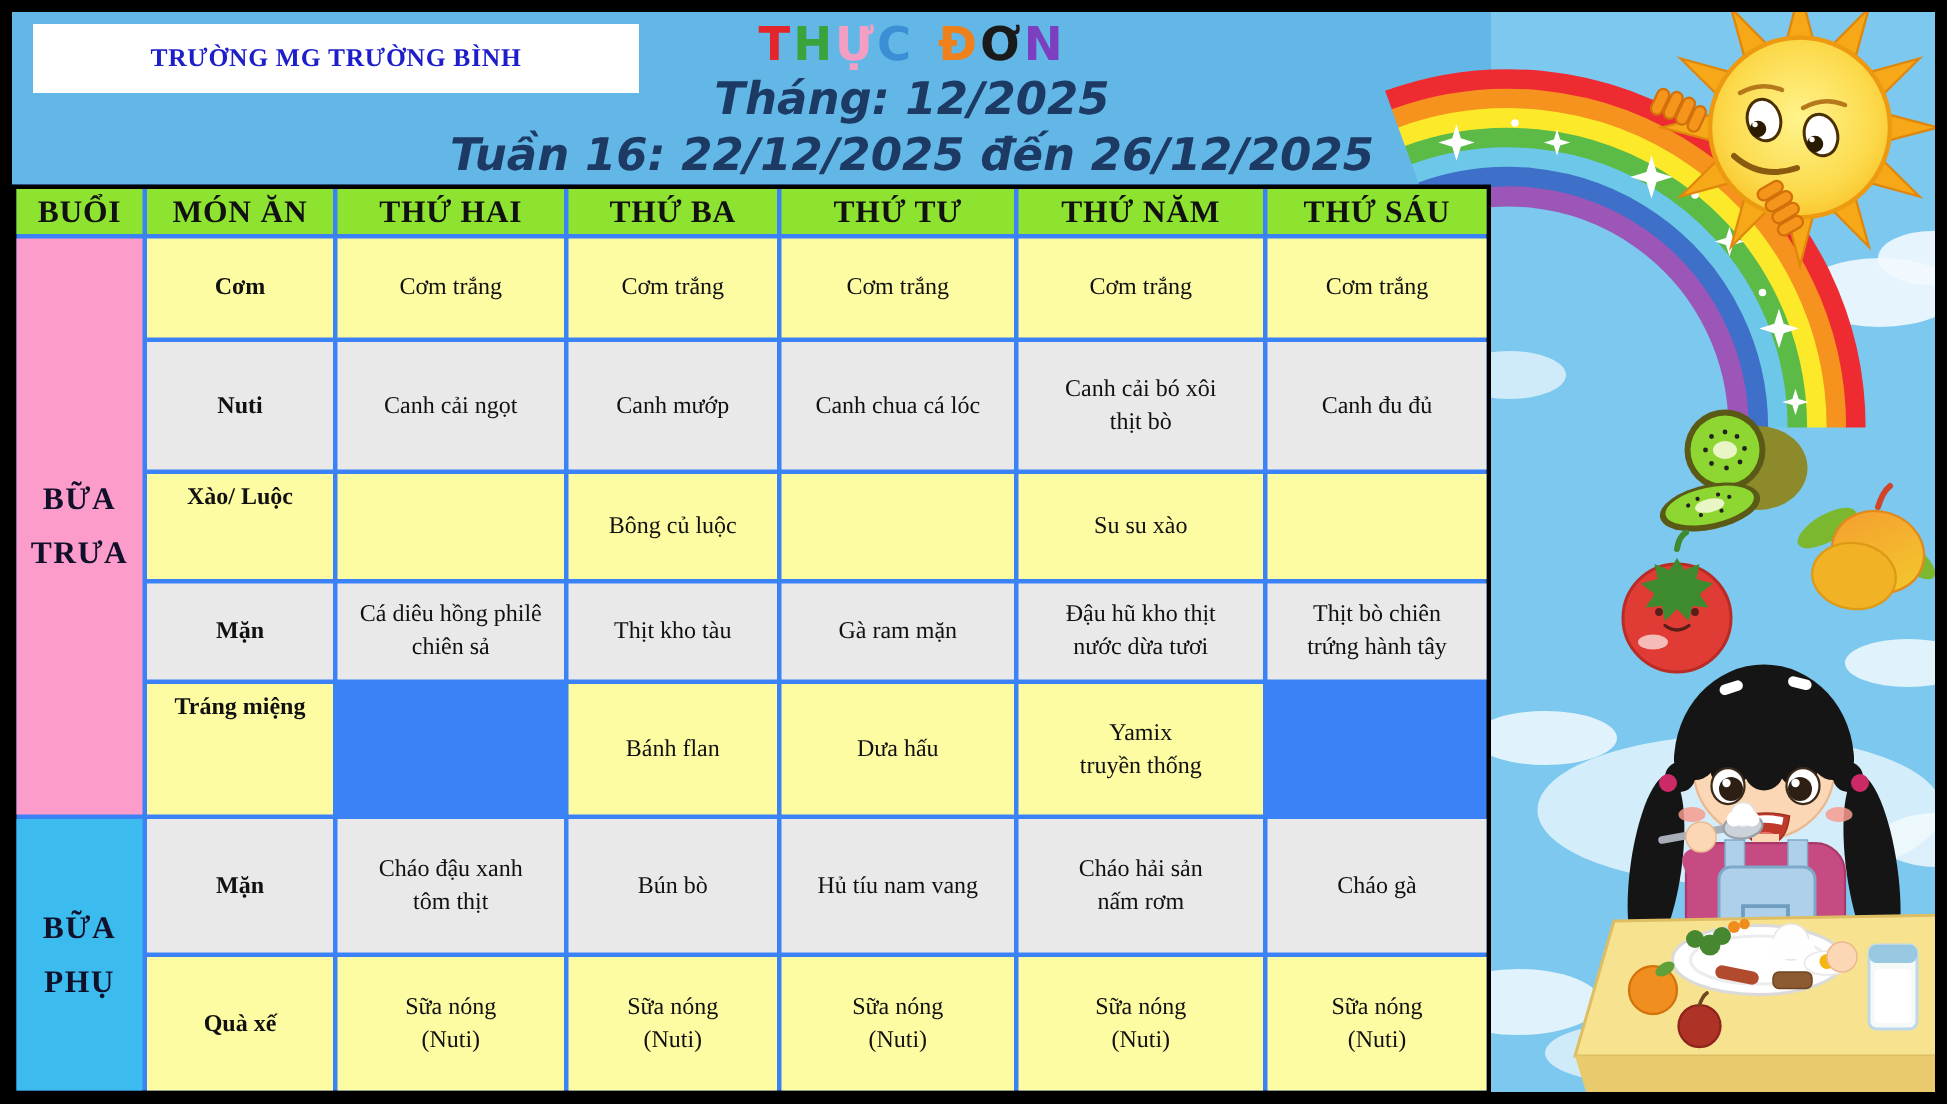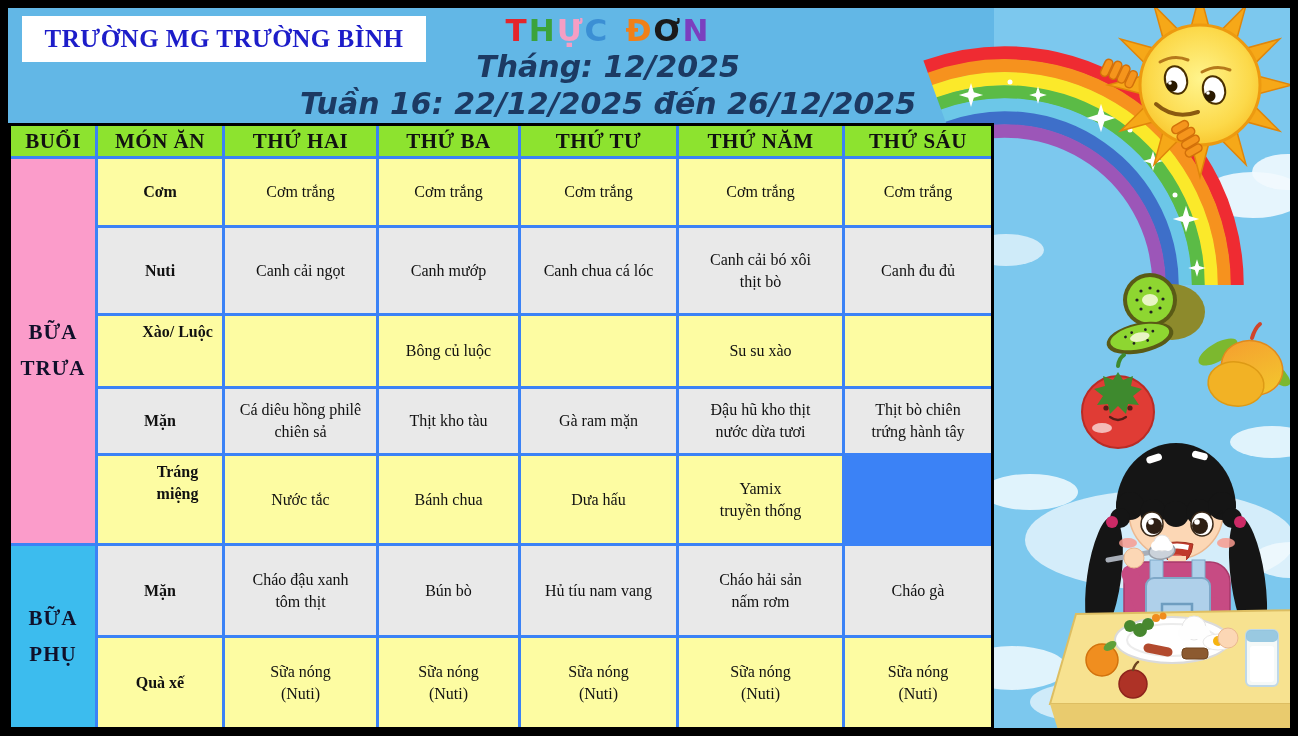--- a/index.html
+++ b/index.html
@@ -13,21 +13,21 @@
     font-family:var(--serif);
   }
   
   .art{position:absolute;left:872px;top:0;width:418px;height:720px;z-index:1;}
   
   .schoolbox{
     position:absolute;left:14px;top:8px;width:404px;height:46px;z-index:2;
     background:#ffffff;display:flex;align-items:center;justify-content:center;
   }
   .schoolbox span{
-    font-family:var(--serif);font-weight:bold;font-size:25px;color:#1d1dc9;letter-spacing:.5px;
+    font-family:var(--serif);font-weight:bold;font-size:17px;color:#1d1dc9;letter-spacing:.5px;
   }
   
   .titles{position:absolute;left:290px;top:2px;width:620px;text-align:center;z-index:2;}
   .thucdon{font-family:var(--disp);font-weight:bold;font-size:31px;letter-spacing:2px;height:38px;line-height:40px;}
   .thucdon span{display:inline-block;}
   .thucdon span:nth-child(4){margin-right:16px;}
   .tline{font-family:var(--disp);font-weight:bold;font-style:italic;color:#1c3a63;font-size:30px;height:37px;line-height:37px;}
   
   .menu-table{
     position:absolute;left:0;top:115px;width:986px;height:607px;z-index:3;box-sizing:border-box;
@@ -37,21 +37,21 @@
   }
   .c{
     display:flex;align-items:center;justify-content:center;text-align:center;
     padding:3px 6px;box-sizing:border-box;white-space:pre-line;
     font-family:var(--serif);font-size:16px;color:#111;line-height:1.35;
   }
   .head{background:#8de32f;font-weight:bold;font-size:21px;letter-spacing:.5px;}
   .yellow{background:#fdfca2;}
   .gray{background:#e9e9e9;}
   .lab{font-weight:bold;}
-  .top{align-items:flex-start;padding-top:5px;padding-left:41px;}
+  .top{align-items:flex-start;padding-top:5px;}
   .session{font-weight:bold;font-size:21px;line-height:1.7;letter-spacing:1px;color:#10102a;}
   .pink{background:#fb9cca;}
   .blue{background:#3cbcee;}
 </style>
 </head>
 <body>
 
 <div class="frame">
 
   <svg class="art" viewBox="880 8 418 720">
@@ -316,22 +316,21 @@
     <div class="c gray" style="grid-area:5/3">Cá diêu hồng philê
 chiên sả</div>
     <div class="c gray" style="grid-area:5/4">Thịt kho tàu</div>
     <div class="c gray" style="grid-area:5/5">Gà ram mặn</div>
     <div class="c gray" style="grid-area:5/6">Đậu hũ kho thịt
 nước dừa tươi</div>
     <div class="c gray" style="grid-area:5/7">Thịt bò chiên
 trứng hành tây</div>
 
     <div class="c lab yellow top" style="grid-area:6/2">Tráng miệng</div>
-    <div class="c yellow" style="grid-area:6/3">Nước tắc</div>
-    <div class="c yellow" style="grid-area:6/4">Bánh chua</div>
+    <div class="c yellow" style="grid-area:6/4">Bánh flan</div>
     <div class="c yellow" style="grid-area:6/5">Dưa hấu</div>
     <div class="c yellow" style="grid-area:6/6">Yamix
 truyền thống</div>
 
     <div class="c lab gray" style="grid-area:7/2">Mặn</div>
     <div class="c gray" style="grid-area:7/3">Cháo đậu xanh
 tôm thịt</div>
     <div class="c gray" style="grid-area:7/4">Bún bò</div>
     <div class="c gray" style="grid-area:7/5">Hủ tíu nam vang</div>
     <div class="c gray" style="grid-area:7/6">Cháo hải sản

